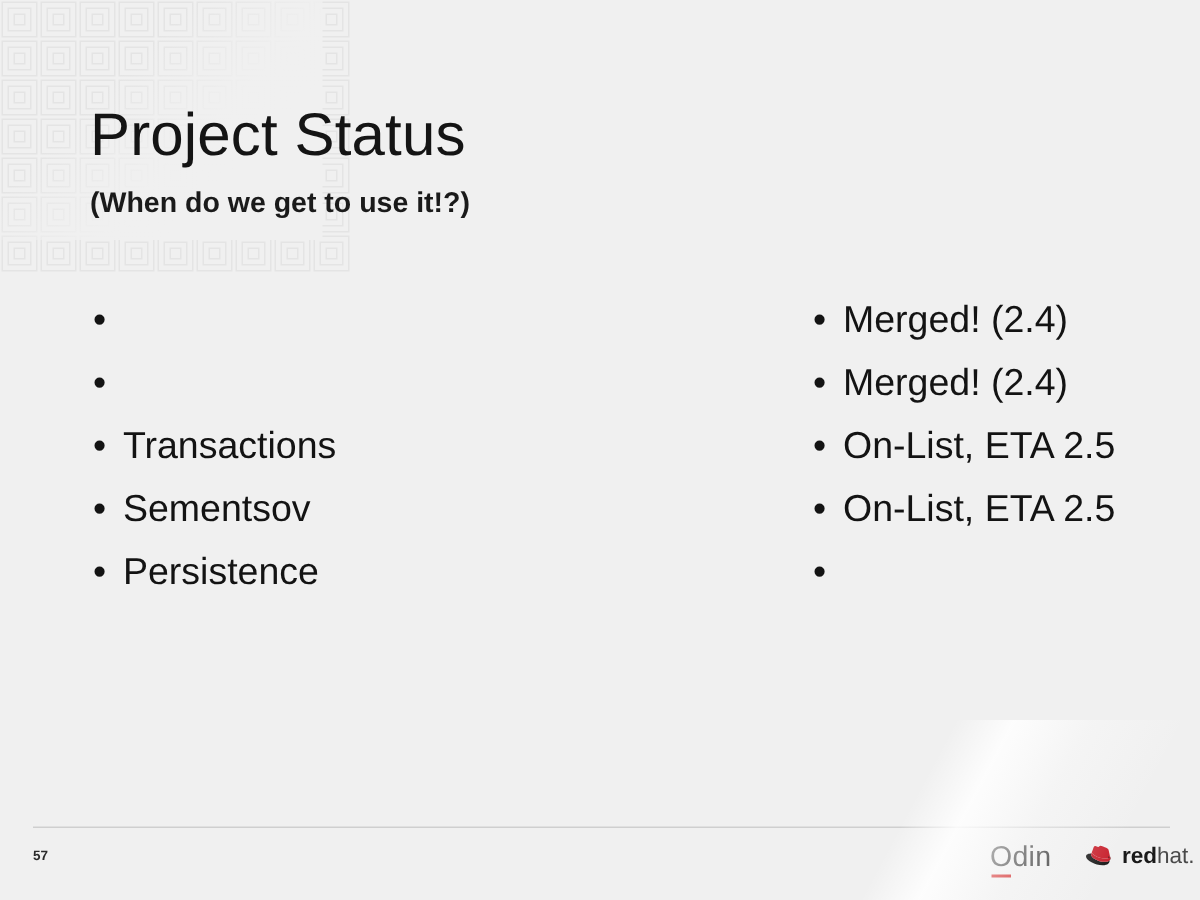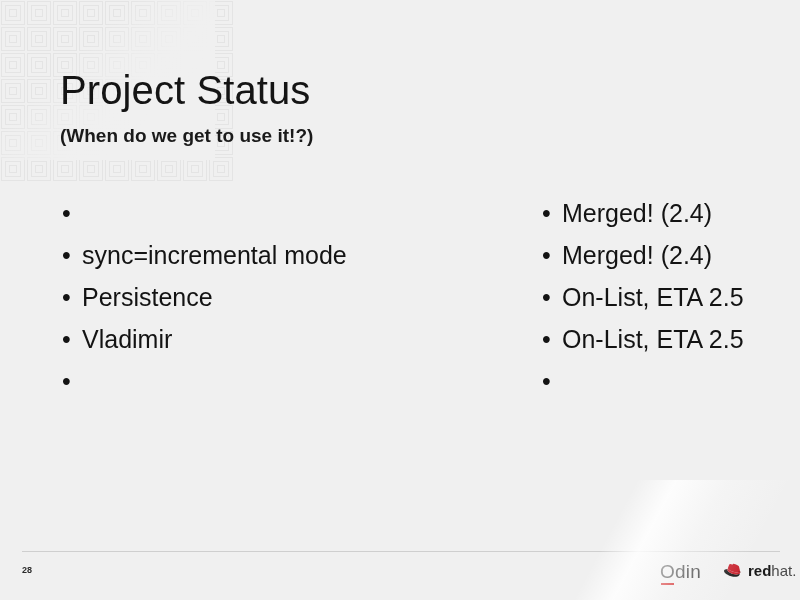--- a/index.html
+++ b/index.html
@@ -548,41 +548,41 @@
   <div id="corner-fade"></div>
 
   <div id="subtitle">(When do we get to use it!?)</div>
   <div id="title">Project Status</div>
 
   <div id="columns">
 
     <div class="col" id="col-left">
       <ul class="bullet-list" id="left-list">
           <li class="bullet-item"><span class="dot">•</span></li>
-          <li class="bullet-item"><span class="dot">•</span><span>sync=incremental mode</span></li>
+          <li class="bullet-item"><span class="dot">•</span></li>
+          <li class="bullet-item"><span class="dot">•</span><span>Transactions</span></li>
+          <li class="bullet-item"><span class="dot">•</span><span>Sementsov</span></li>
           <li class="bullet-item"><span class="dot">•</span><span>Persistence</span></li>
-          <li class="bullet-item"><span class="dot">•</span><span>Vladimir</span></li>
-          <li class="bullet-item"><span class="dot">•</span></li>
         </ul>
     </div>
 
     <div class="col" id="col-right">
       <ul class="bullet-list" id="right-list">
           <li class="bullet-item"><span class="dot">•</span><span>Merged! (2.4)</span></li>
           <li class="bullet-item"><span class="dot">•</span><span>Merged! (2.4)</span></li>
           <li class="bullet-item"><span class="dot">•</span><span>On-List, ETA 2.5</span></li>
           <li class="bullet-item"><span class="dot">•</span><span>On-List, ETA 2.5</span></li>
           <li class="bullet-item"><span class="dot">•</span></li>
         </ul>
     </div>
 
   </div>
 
   <div id="footer-rule"></div>
-  <div id="footer-page">28</div>
+  <div id="footer-page">57</div>
 
   <div id="logo-odin">
     <div class="odin-word">Odin</div>
     <div class="odin-underline" style="background: rgb(204, 0, 0);"></div>
   </div>
 
   <div id="logo-redhat">
     <span class="rh-hat">
       <svg viewBox="0 0 42 36" width="21" height="18" aria-hidden="true">
         <path d="M25.5 20.8c2.6 0 6.3-0.55 6.3-3.6 0-0.24-0.02-0.47-0.06-0.68l-1.53-6.7c-0.36-1.47-0.67-2.14-3.26-3.44-2.01-1.03-6.4-2.73-7.7-2.73-1.21 0-1.56 1.56-3 1.56-1.39 0-2.42-1.17-3.72-1.17-1.25 0-2.06 0.85-2.69 2.6 0 0-1.75 4.93-1.97 5.65-0.04 0.13-0.06 0.28-0.06 0.41 0 1.95 7.7 8.08 17.69 8.08" fill="#c8202c"></path>

